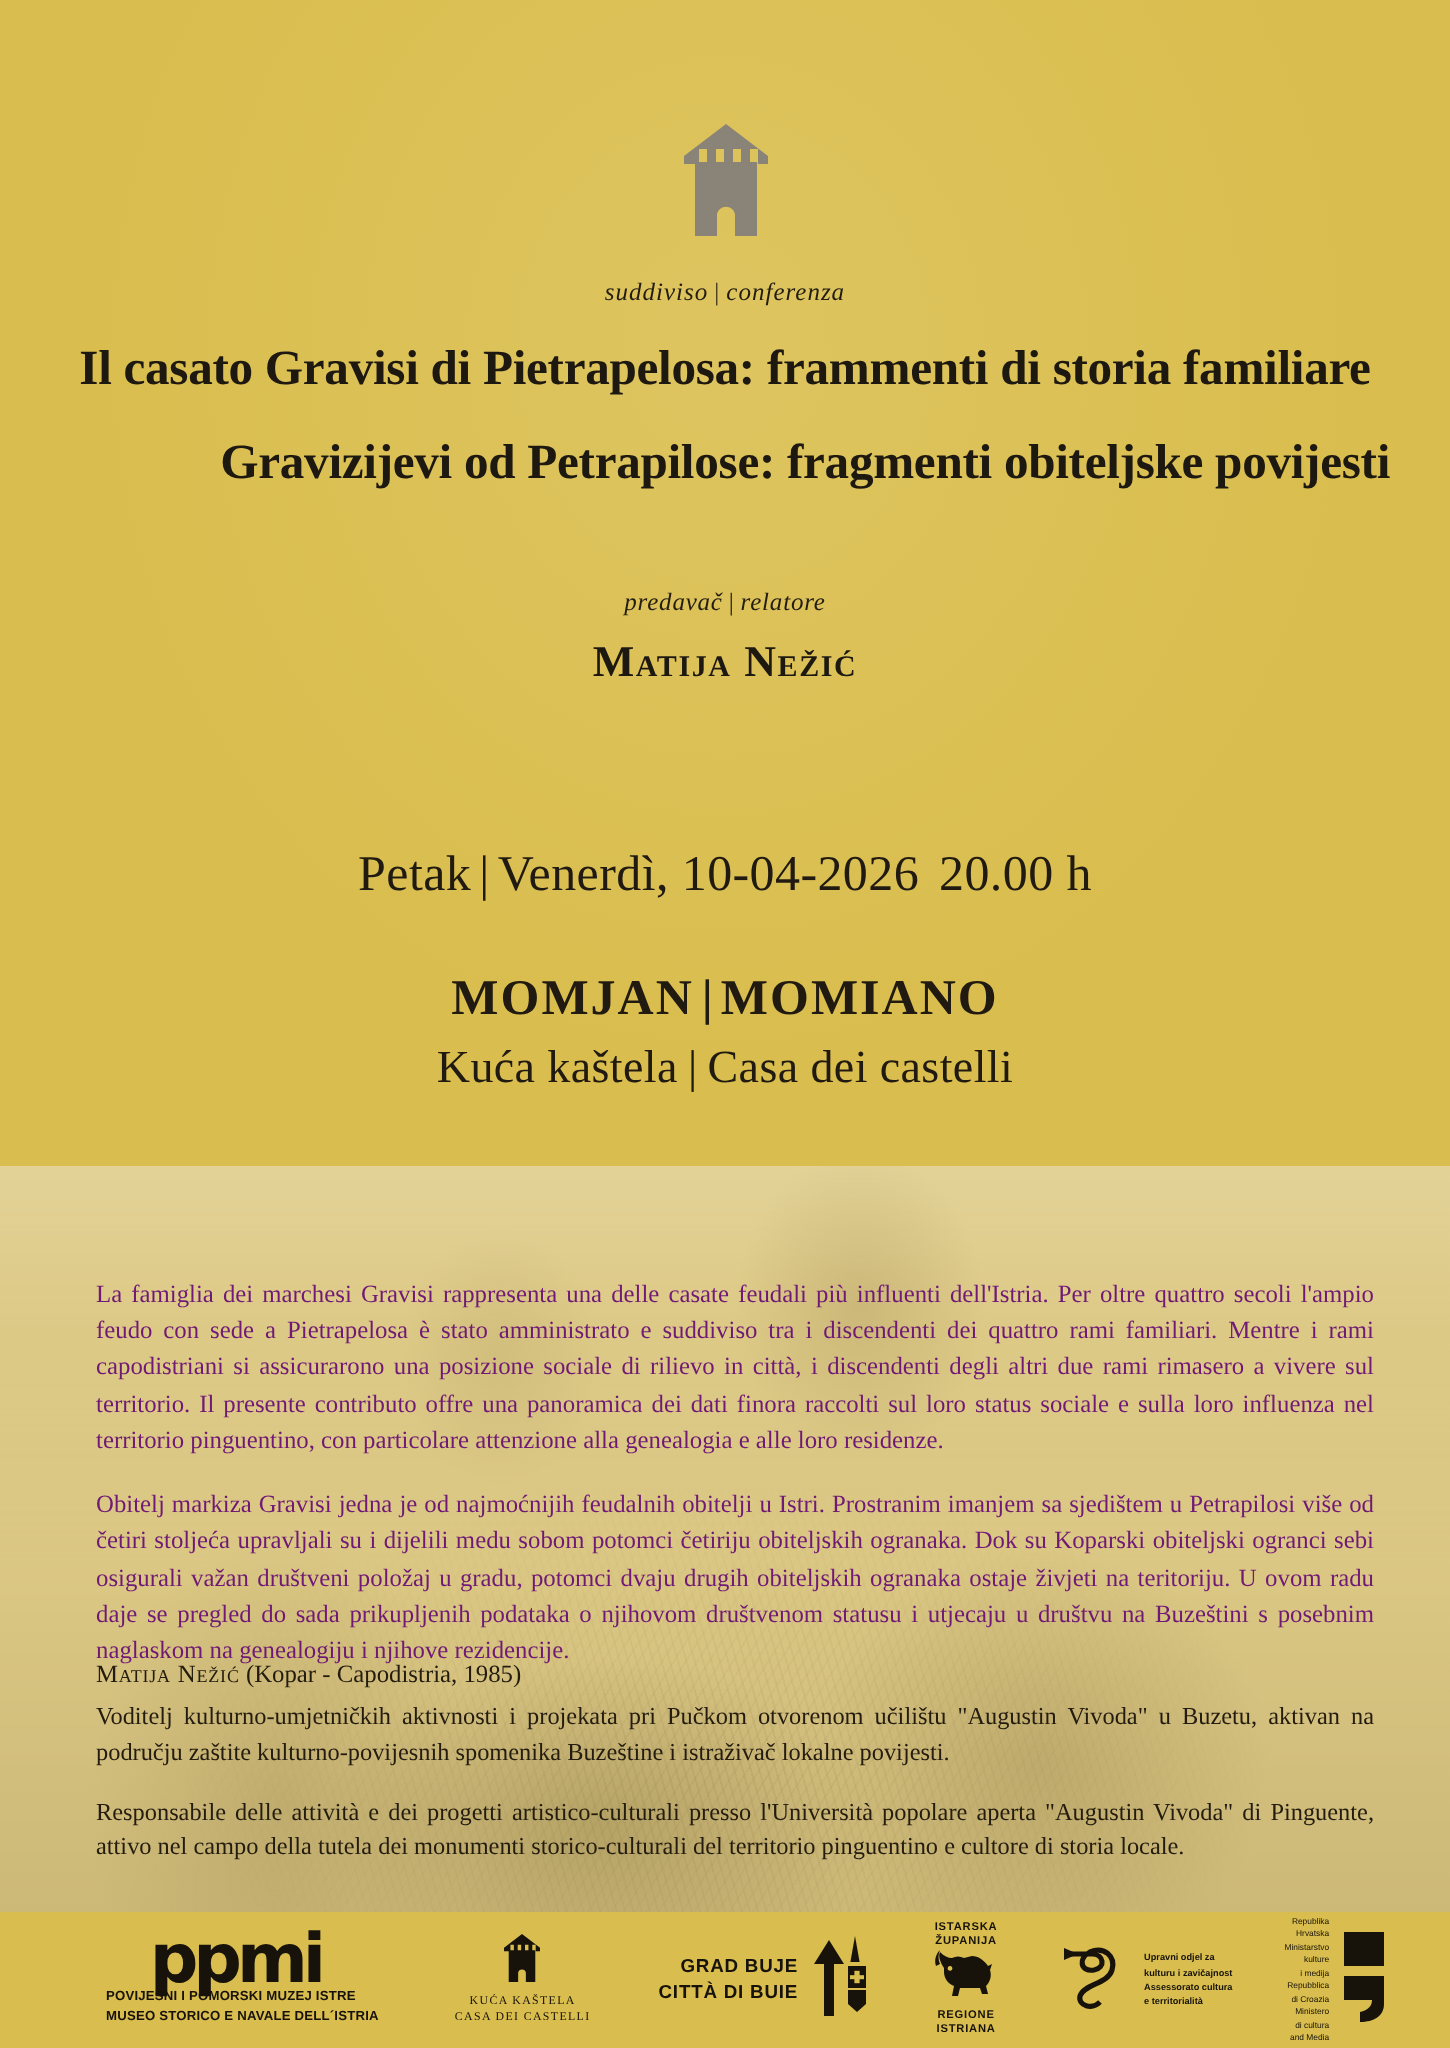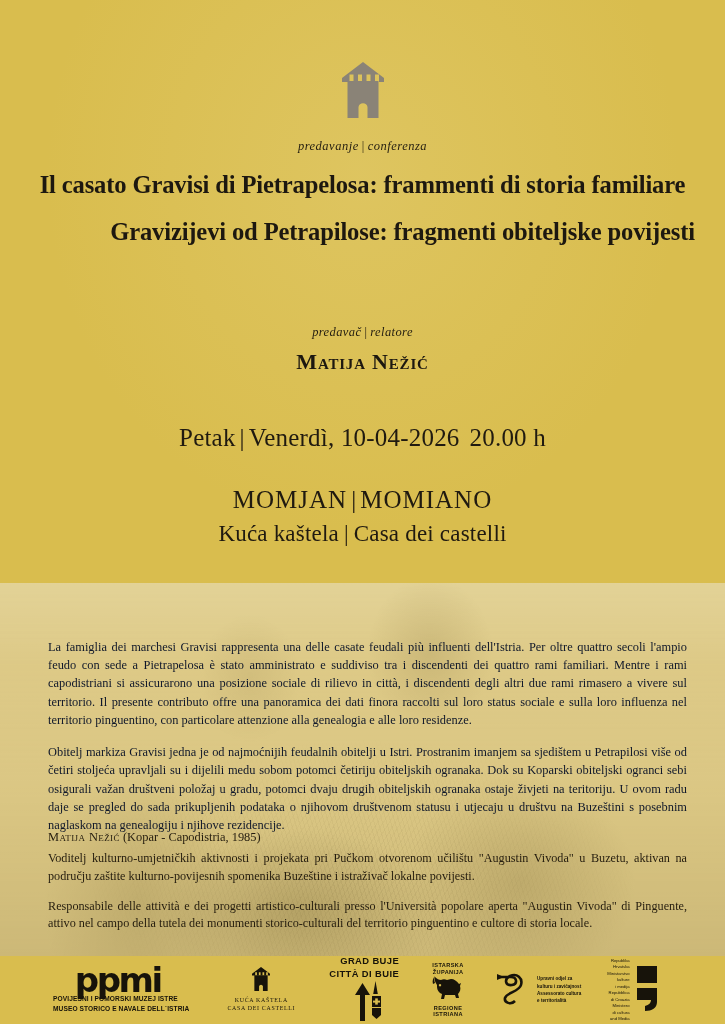--- a/index.html
+++ b/index.html
@@ -68,21 +68,21 @@
     font-size: 24.6px;
     letter-spacing: -0.15px;
     color: #1d1810;
     line-height: 1.0;
   }
   .title-line.second { margin-top: 22px; text-align: right; }
 
   .speaker-block {
     position: absolute;
     left: 0; right: 0;
-    top: 325px;
+    top: 294px;
     text-align: center;
   }
   .speaker-kicker {
     font-style: italic;
     font-size: 12.5px;
     letter-spacing: 0.4px;
     color: #231d10;
   }
   .speaker-kicker .bar {
     display: inline-block;
@@ -111,20 +111,21 @@
   .date-line .time { padding-left: 10px; }
 
   .city-line {
     position: absolute;
     left: 0; right: 0;
     top: 486px;
     text-align: center;
     font-size: 25px;
     color: #201a10;
     letter-spacing: 1px;
+    font-weight: bold;
   }
   .city-line .sep { padding: 0 4px; letter-spacing: 0; }
 
   .venue-line {
     position: absolute;
     left: 0; right: 0;
     top: 521px;
     text-align: center;
     font-size: 23px;
     color: #201a10;
@@ -163,21 +164,21 @@
       repeating-linear-gradient(-58deg, rgba(90,76,36,0.20) 0px, rgba(90,76,36,0.20) 1px, rgba(0,0,0,0) 1px, rgba(0,0,0,0) 5px);
     -webkit-mask-image: radial-gradient(ellipse 360px 190px at 360px 300px, rgba(0,0,0,1) 0%, rgba(0,0,0,0) 78%);
     mask-image: radial-gradient(ellipse 360px 190px at 360px 300px, rgba(0,0,0,1) 0%, rgba(0,0,0,0) 78%);
   }
 
   .abstract {
     position: absolute;
     left: 48px;
     right: 38px;
     top: 55px;
-    color: #0f172a;
+    color: #701a75;
   }
   .abstract p {
     margin: 0 0 14px 0;
     font-size: 12.4px;
     line-height: 1.47;
     text-align: justify;
   }
   .abstract p:last-child { margin-bottom: 0; }
 
   .bio {
@@ -261,21 +262,21 @@
     font-family: "Liberation Serif", serif;
     font-size: 5.9px;
     font-variant: small-caps;
     letter-spacing: 0.7px;
     text-align: center;
     line-height: 1.35;
     color: #17130a;
   }
 
   
-  .logo-buje { margin-left: 34px; flex-direction: column; }
+  .logo-buje { margin-left: 34px; }
   .buje-text {
     font-family: "Liberation Sans", sans-serif;
     font-size: 9.4px;
     font-weight: bold;
     line-height: 1.35;
     letter-spacing: 0.4px;
     text-align: right;
     color: #17130a;
   }
   .buje-mark { margin-left: 5px; }
@@ -330,21 +331,21 @@
     <div class="castle-logo">
       <span>
         <svg width="46" height="56" viewBox="0 0 46 56" aria-hidden="true">
           <path fill="#8a8377" d="M23 0 L44 16 L44 20 L39 20 L39 12.5 L35 12.5 L35 20 L30.5 20 L30.5 12.5 L26.5 12.5 L26.5 20 L22 20 L22 12.5 L18 12.5 L18 20 L13.5 20 L13.5 12.5 L9.5 12.5 L9.5 20 L2 20 L2 16 Z"></path>
           <path fill="#8a8377" d="M7.5 19 L38.5 19 L38.5 56 L27.5 56 L27.5 45 A4.6 4.6 0 0 0 18.5 45 L18.5 56 L7.5 56 Z"></path>
         </svg>
       </span>
     </div>
 
     <div class="kicker">
-      <span>predavanje</span><span class="bar">|</span><span>conferenza</span>
+      <span>suddiviso</span><span class="bar">|</span><span>conferenza</span>
     </div>
 
     <div class="title-block">
       <div class="title-line">Il casato Gravisi di Pietrapelosa: frammenti di storia familiare</div>
       <div class="title-line second">Gravizijevi od Petrapilose: fragmenti obiteljske povijesti</div>
     </div>
 
     <div class="speaker-block">
       <div class="speaker-kicker">
         <span>predavač</span><span class="bar">|</span><span>relatore</span>

